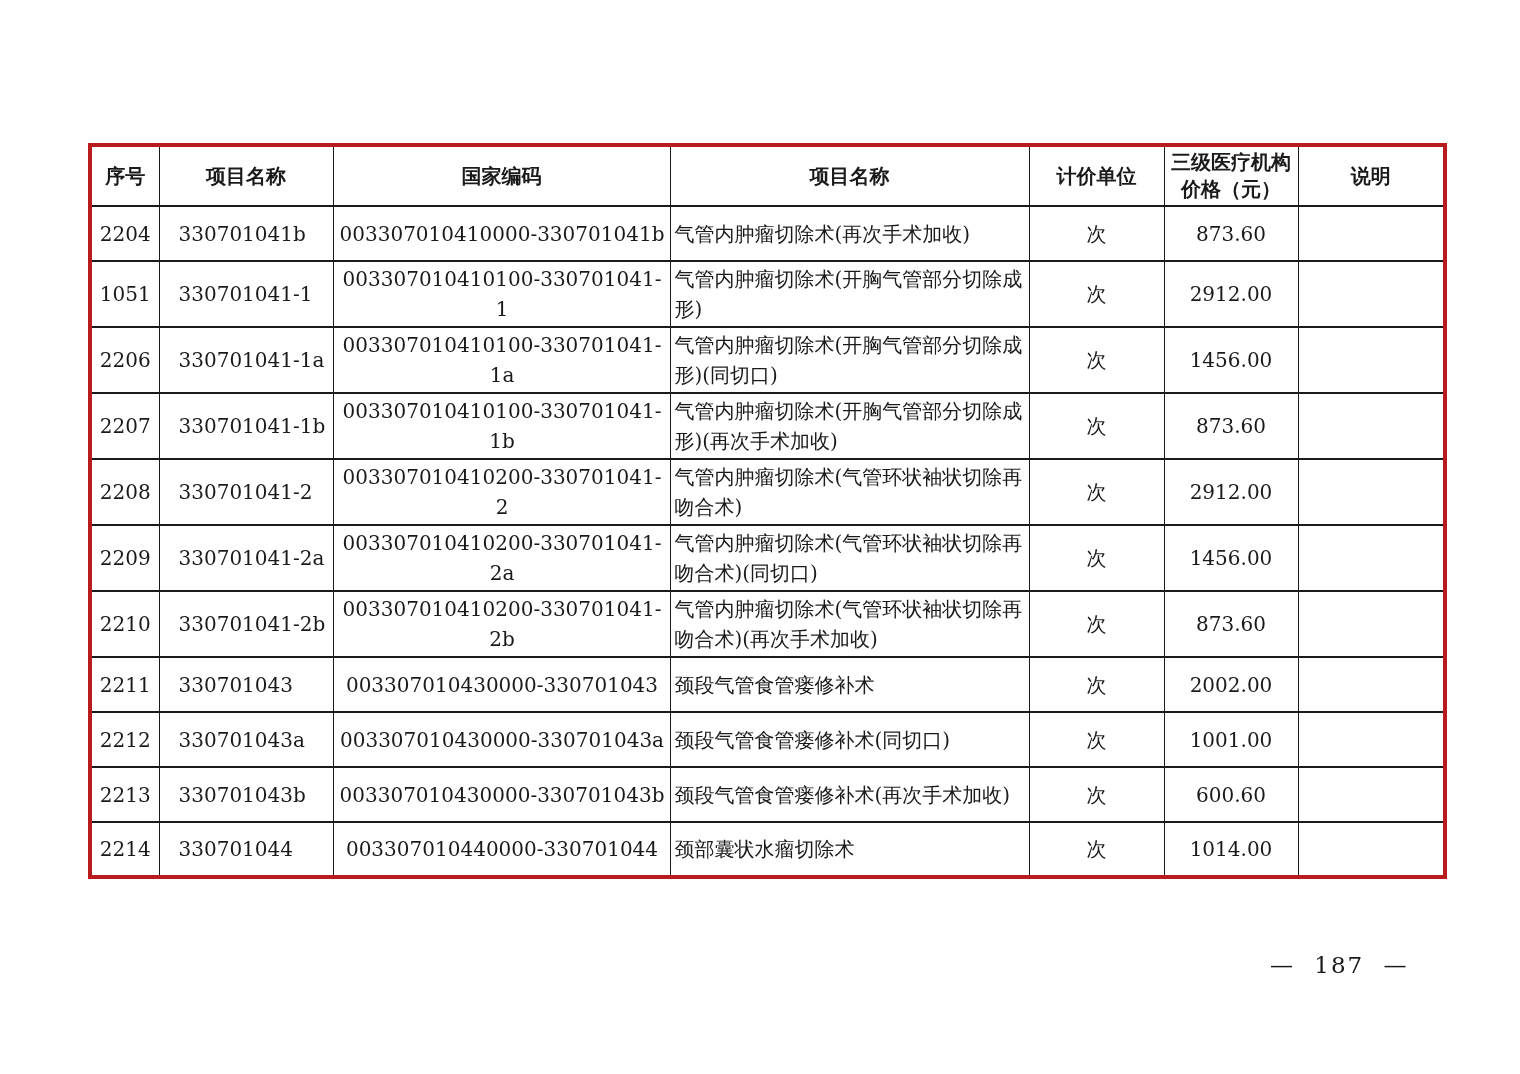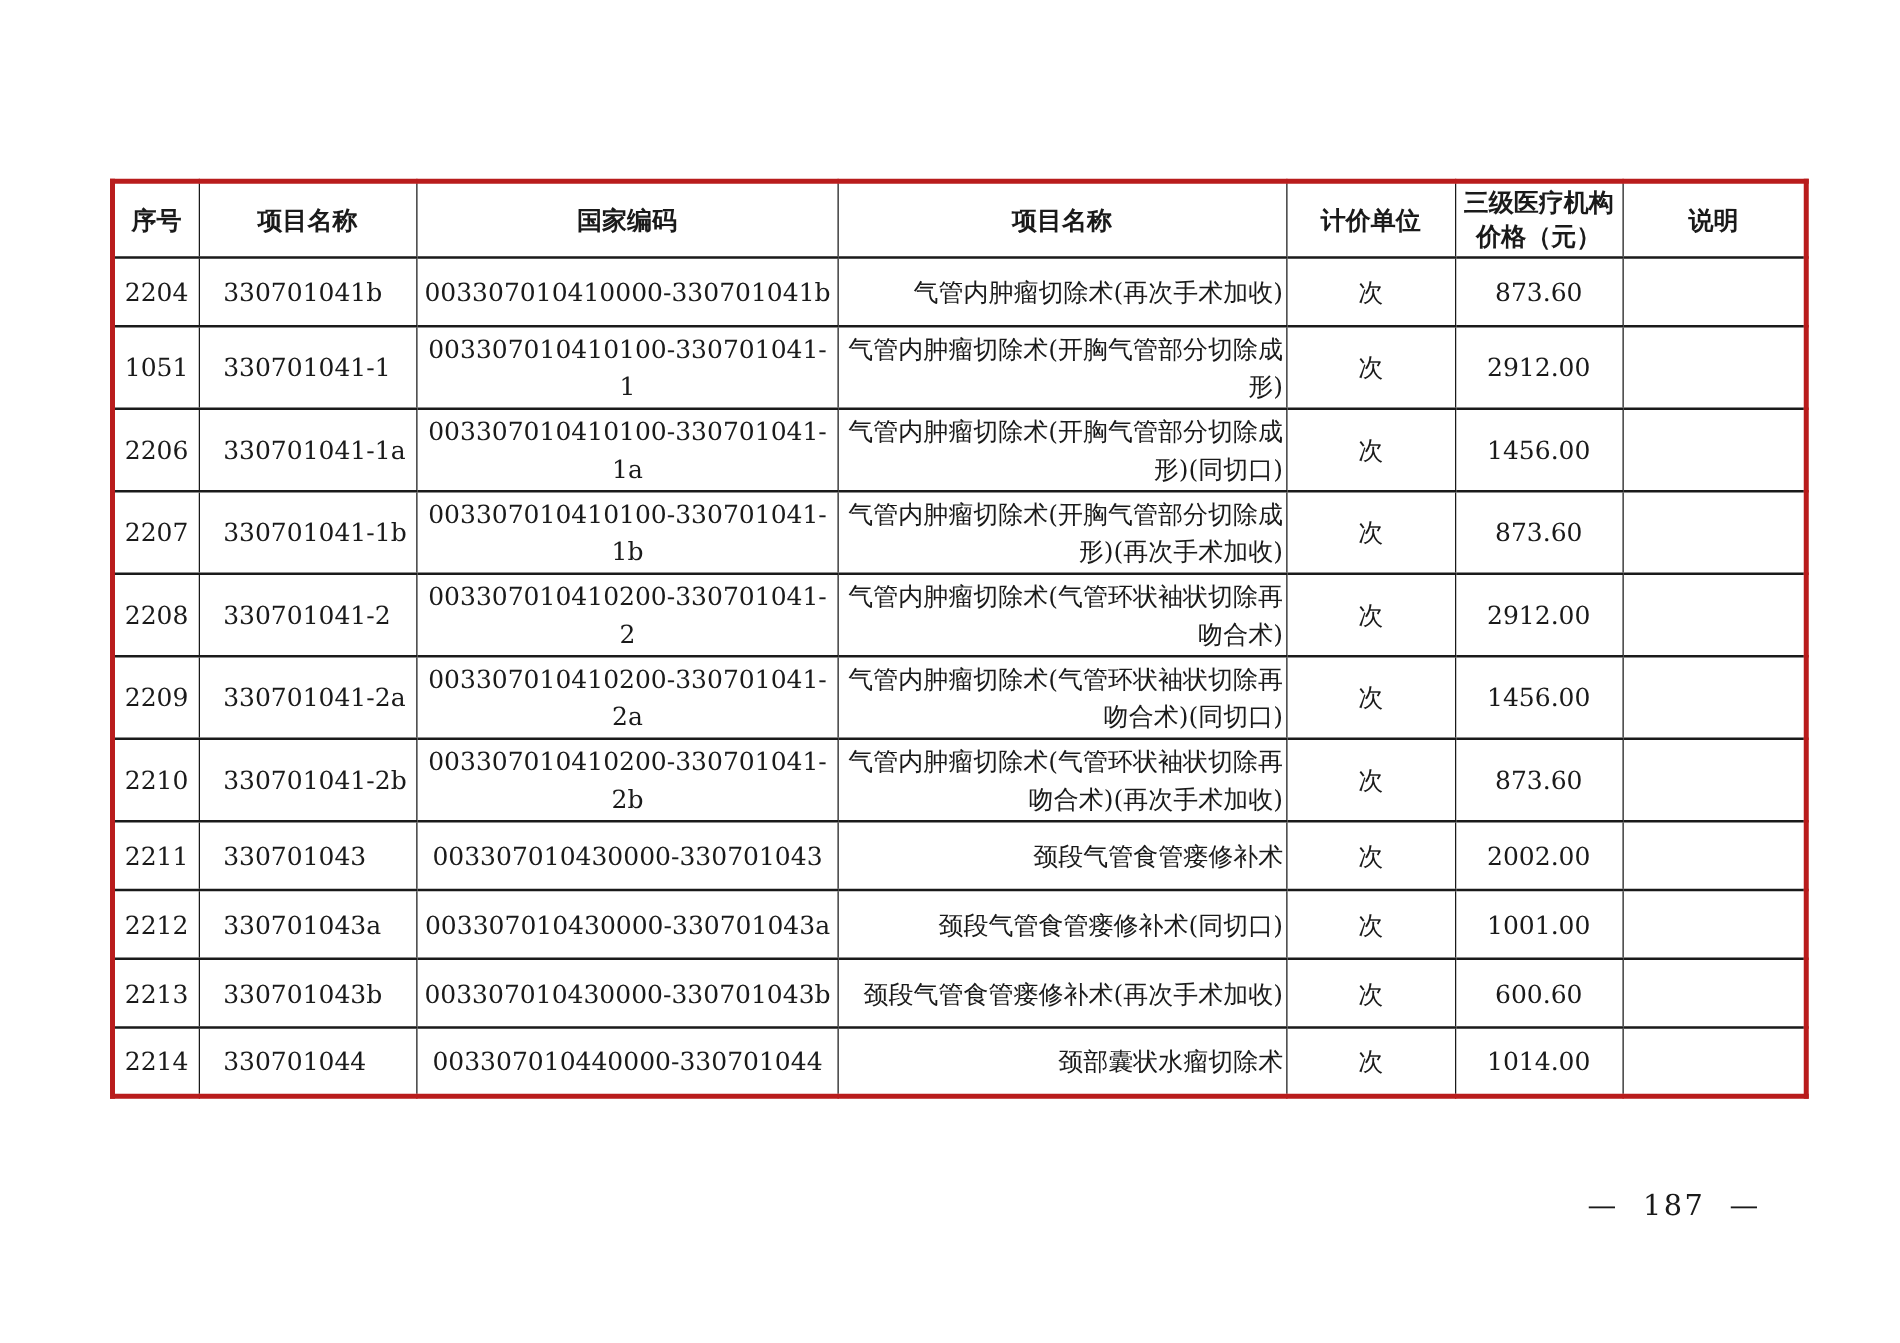--- a/index.html
+++ b/index.html
@@ -45,21 +45,21 @@
   }
   .price-table tbody td {
     height: 55px;
     font-size: 20px;
     line-height: 1.5;
     padding: 2px 2px;
   }
   .price-table td.col-seq     { text-align: center; }
   .price-table td.col-code    { text-align: left; padding-left: 19px; }
   .price-table td.col-national_code { text-align: center; padding-left: 3px; }
-  .price-table td.col-name    { text-align: right; padding-left: 4px; padding-right: 2px; margin-left: 12px; }
+  .price-table td.col-name    { text-align: left; padding-left: 4px; padding-right: 2px; margin-left: 12px; }
   .price-table td.col-unit    { text-align: center; }
   .price-table td.col-price   { text-align: center; }
   .price-table td.col-note    { text-align: center; }
   .page-number {
     position: absolute;
     left: 1270px;
     top: 952px;
     font-size: 23px;
     letter-spacing: 2px;
     word-spacing: 10px;

